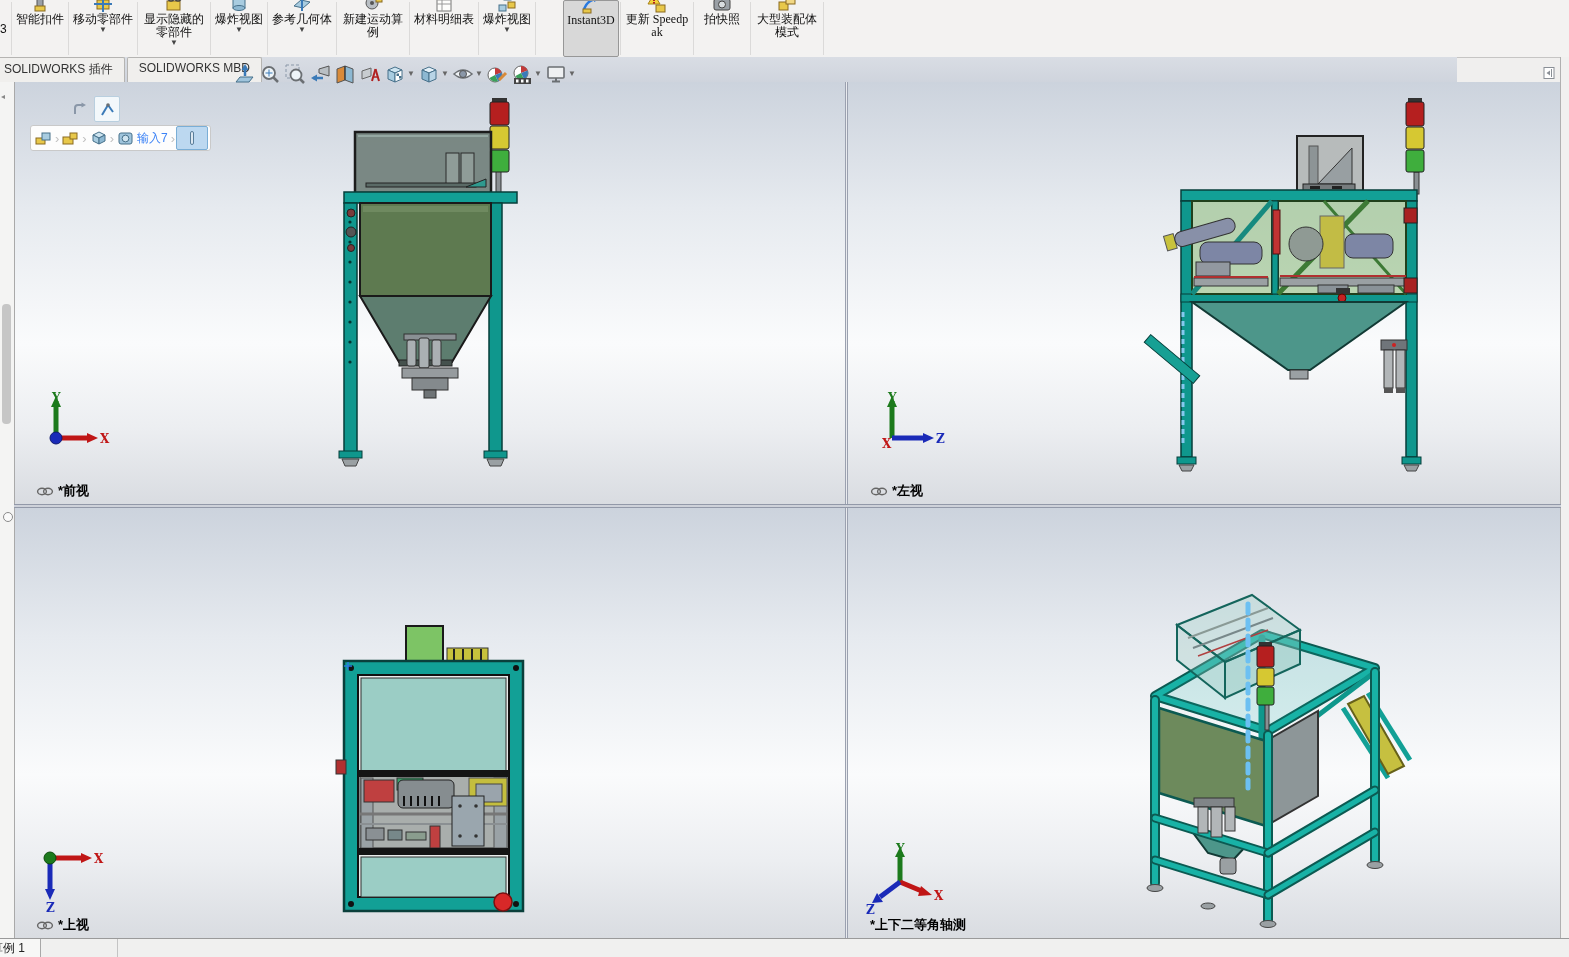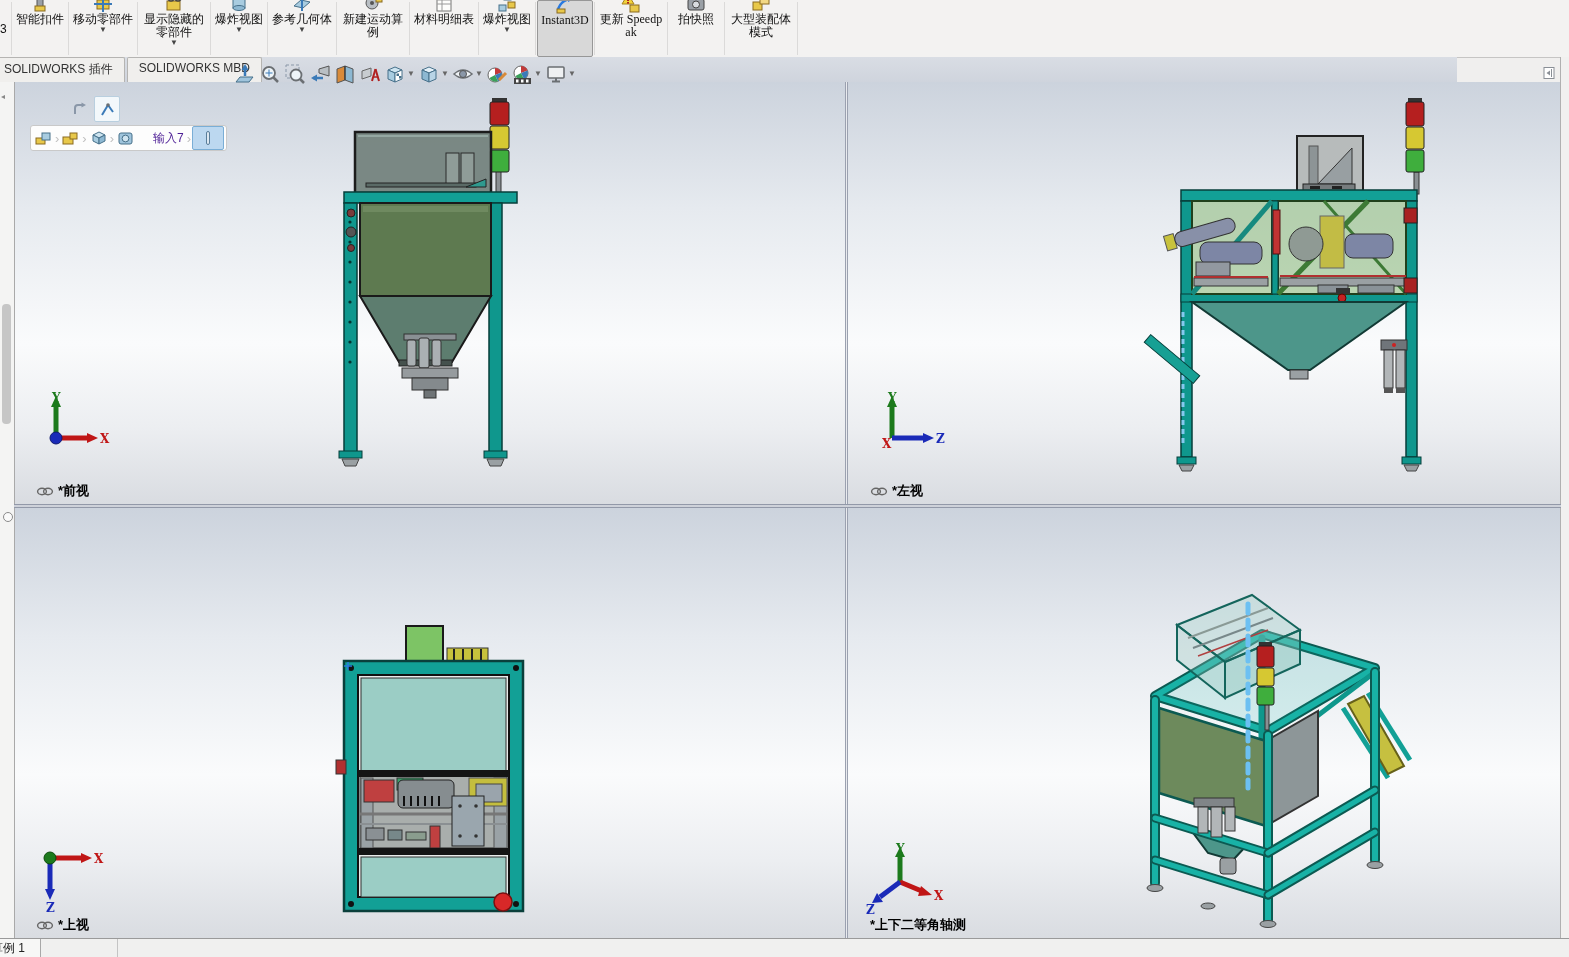--- a/index.html
+++ b/index.html
@@ -8,21 +8,21 @@
   
   .ribbon{position:absolute;top:0;left:0;width:1569px;height:57px;background:#f3f2f1;
           border-bottom:1px solid #c6c5c4;display:flex;align-items:stretch;overflow:hidden;}
   .rbtn{display:flex;flex-direction:column;align-items:center;justify-content:flex-start;
         min-width:48px;max-width:64px;padding:0 3px;font-size:12px;line-height:13px;
         text-align:center;color:#111;cursor:default;}
   .rbtn .ricon{width:22px;height:13px;overflow:hidden;position:relative;flex:none;}
   .rbtn .ricon svg{position:absolute;top:-8px;left:0;}
   .rbtn .rlabel{white-space:pre-wrap;word-break:break-all;font-family:Liberation Serif, serif;}
   .rbtn .caret{font-size:8px;color:#444;height:9px;line-height:8px;}
-  .rbtn.pressed{background:#d8d8d8;border:1px solid #979797;border-radius:2px;}
+  .rbtn.pressed{background:#d8d8d8;border:1px solid #979797;border-radius:2px;margin-left:26px;}
   .rsep{width:1px;background:#dbdad9;margin:2px 1px 2px 1px;flex:none;}
   .partialbtn{display:flex;align-items:center;font-size:12px;color:#111;padding:0 2px 0 0;
               width:8px;overflow:hidden;flex:none;}
   
   .tabrow{position:absolute;top:57px;left:0;width:1457px;height:25px;
           background:linear-gradient(#d9dde4,#cfd4dd);border-bottom:1px solid #9aa1af;
           display:flex;align-items:flex-end;overflow:hidden;}
   .tab{height:21px;padding:3px 11px 0 11px;background:#f0efed;border:1px solid #b5b4b2;
        border-bottom:none;border-radius:2px 2px 0 0;font-size:12px;color:#333;margin-right:2px;
        white-space:nowrap;}
@@ -58,21 +58,21 @@
   .model{position:absolute;left:0;top:0;}
   
   .crumbwrap{position:absolute;left:16px;top:14px;z-index:4;}
   .minitools{display:flex;gap:6px;margin-left:42px;margin-bottom:3px;align-items:center;}
   .minibox{width:24px;height:24px;border:1px solid #b9cfdf;background:#f3f8fb;border-radius:2px;
            display:flex;align-items:center;justify-content:center;}
   .crumbbar{display:flex;align-items:center;background:#fdfdfd;border:1px solid #c9c9c9;
             border-radius:3px;height:24px;padding:0 2px;}
   .crumbseg{display:flex;align-items:center;padding:0 2px;height:22px;}
   .crumbsep{color:#c0c0c0;font-size:13px;padding:0 1px;}
-  .crumbseg .seglabel{font-size:12px;color:#4c1d95;margin-left:19px;white-space:nowrap;}
+  .crumbseg .seglabel{font-size:12px;color:#3b82f6;margin-left:3px;white-space:nowrap;}
   .crumbseg.active{background:#bcd8f0;border:1px solid #7aaed6;border-radius:2px;width:26px;
             justify-content:center;}
   
   .panecollapse{position:absolute;left:1540px;top:64px;width:18px;height:18px;z-index:8;
             display:flex;align-items:center;justify-content:center;}
   
   .statusbar{position:absolute;left:0;top:938px;width:1569px;height:19px;background:#f0f0ef;
              border-top:1px solid #9a9a9a;display:flex;align-items:stretch;font-size:12px;color:#222;}
   .mstab{width:40px;overflow:hidden;border-right:1px solid #a8a8a8;display:flex;align-items:center;
          white-space:nowrap;background:#f7f7f6;}

